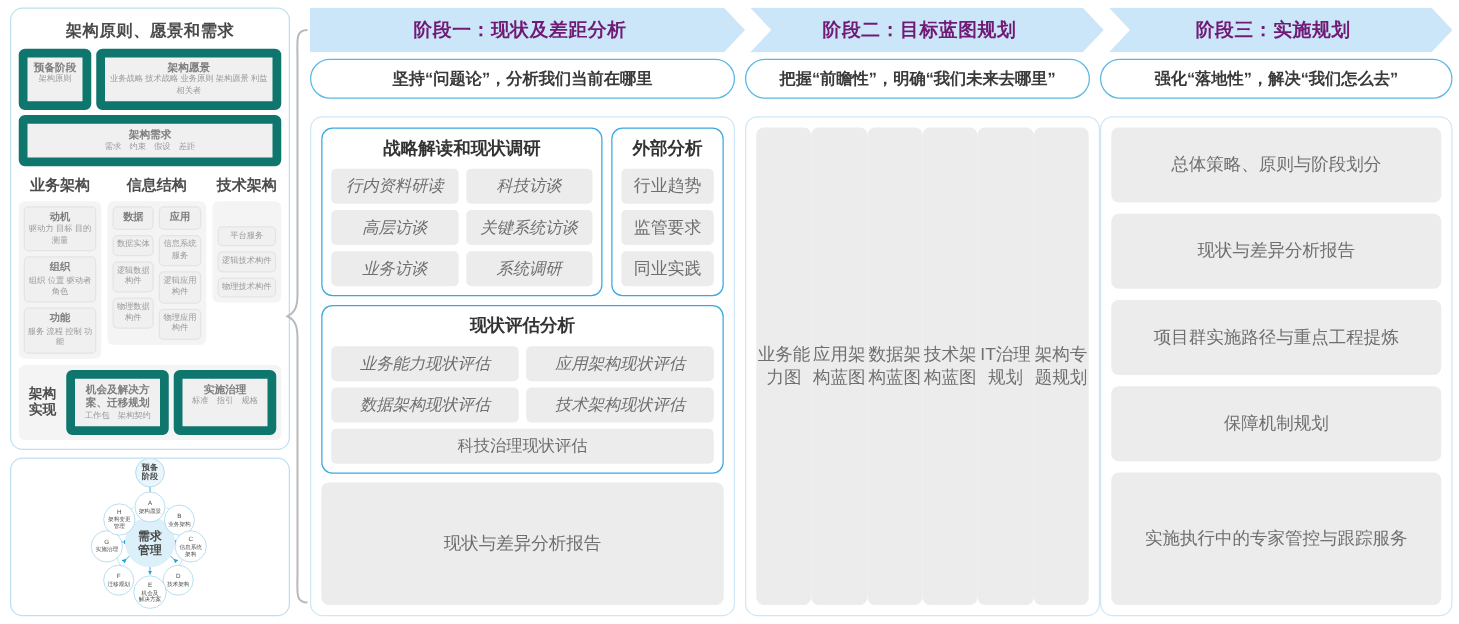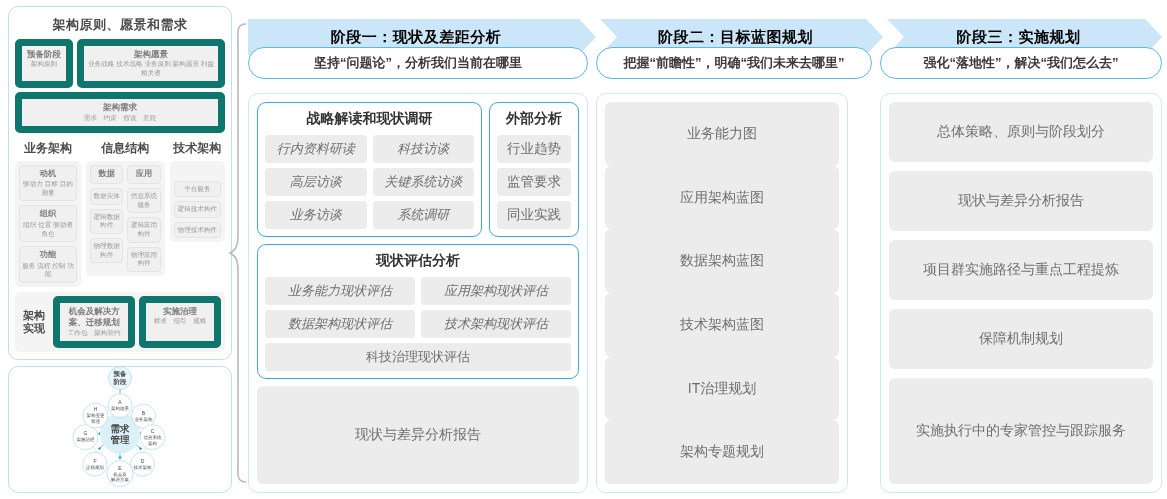--- a/index.html
+++ b/index.html
@@ -62,24 +62,24 @@
   .adm-panel { flex:1; position:relative; }
   .adm-svg { position:absolute; inset:0; width:100%; height:100%; }
 
   
   .brace { position:absolute; left:228px; top:22px; width:22px; height:462px; }
 
   
   .phases { position:absolute; left:248px; top:6px; width:914px; height:487px; }
   .chev-row { position:relative; height:36px; }
   .chev {
-    position:absolute; top:13px; height:36px;
+    position:absolute; top:0; height:36px;
     background:#cbe6f8;
     display:flex; align-items:center; justify-content:center;
-    font-weight:bold; font-size:15px; color:#000000; letter-spacing:.5px;
+    font-weight:bold; font-size:15px; color:#701a75; letter-spacing:.5px;
   }
   .chev.c1 { left:0;   width:348px; clip-path: polygon(0 0, 331px 0, 348px 50%, 331px 100%, 0 100%); }
   .chev.c2 { left:352px; width:283px; clip-path: polygon(0 0, 266px 0, 283px 50%, 266px 100%, 0 100%, 17px 50%); }
   .chev.c3 { left:639px; width:275px; clip-path: polygon(0 0, 258px 0, 275px 50%, 258px 100%, 0 100%, 17px 50%); }
   .chev span { display:block; transform:translateX(-6px); }
 
   .sub-row { position:relative; height:40px; margin-top:5px; }
   .subbox {
     position:absolute; top:0; height:32px;
     border:1px solid #5bb8e5; border-radius:16px; background:#fff;
@@ -90,21 +90,21 @@
   .subbox.s2 { left:348px; width:276px; }
   .subbox.s3 { left:632px; width:282px; }
 
   .body-row { position:relative; margin-top:6px; height:400px; }
   .pcol {
     position:absolute; top:0; bottom:0;
     border:1px solid #cfe7f6; border-radius:10px; background:#fff;
     padding:8px;
   }
   .pcol.p1 { left:0; width:340px; display:flex; flex-direction:column; gap:7px; }
-  .pcol.p2 { left:348px; width:252px; display:flex; flex-direction:column; gap:0; }
+  .pcol.p2 { left:348px; width:284px; display:flex; flex-direction:row; gap:0; }
   .pcol.p3 { left:632px; width:282px; display:flex; flex-direction:column; gap:9px; }
 
   .group {
     border:1px solid #3ba9df; border-radius:9px; padding:6px 7px 7px 7px;
     display:flex; flex-direction:column; gap:5px;
   }
   .grp-title { text-align:center; font-weight:bold; font-size:14px; color:#333; padding:1px 0 2px 0; }
   .tile {
     background:#ececec; border-radius:4px; color:#6f6f6f;
     display:flex; align-items:center; justify-content:center;

